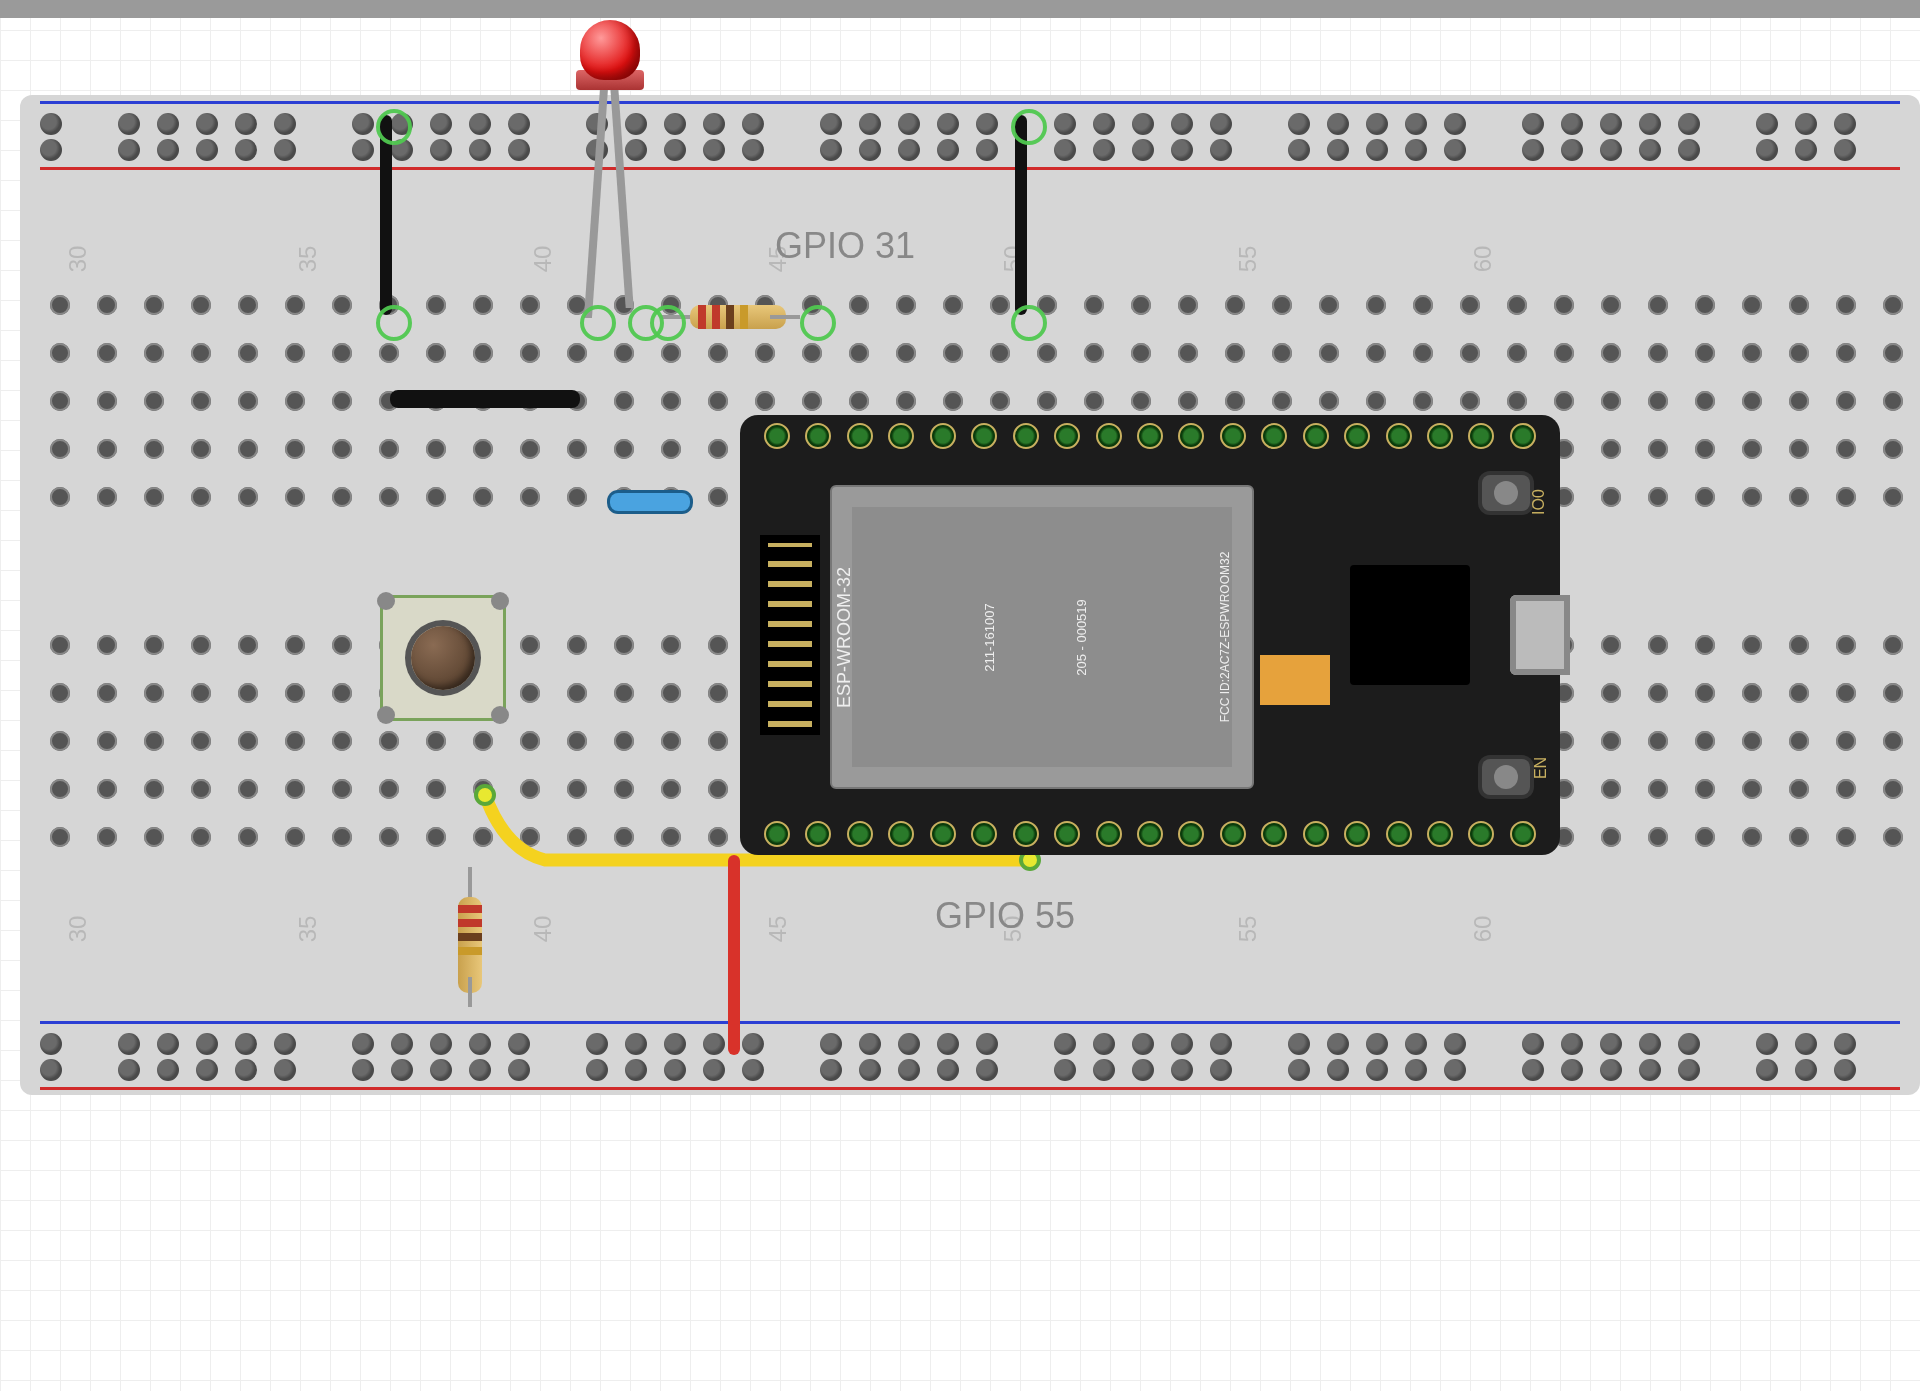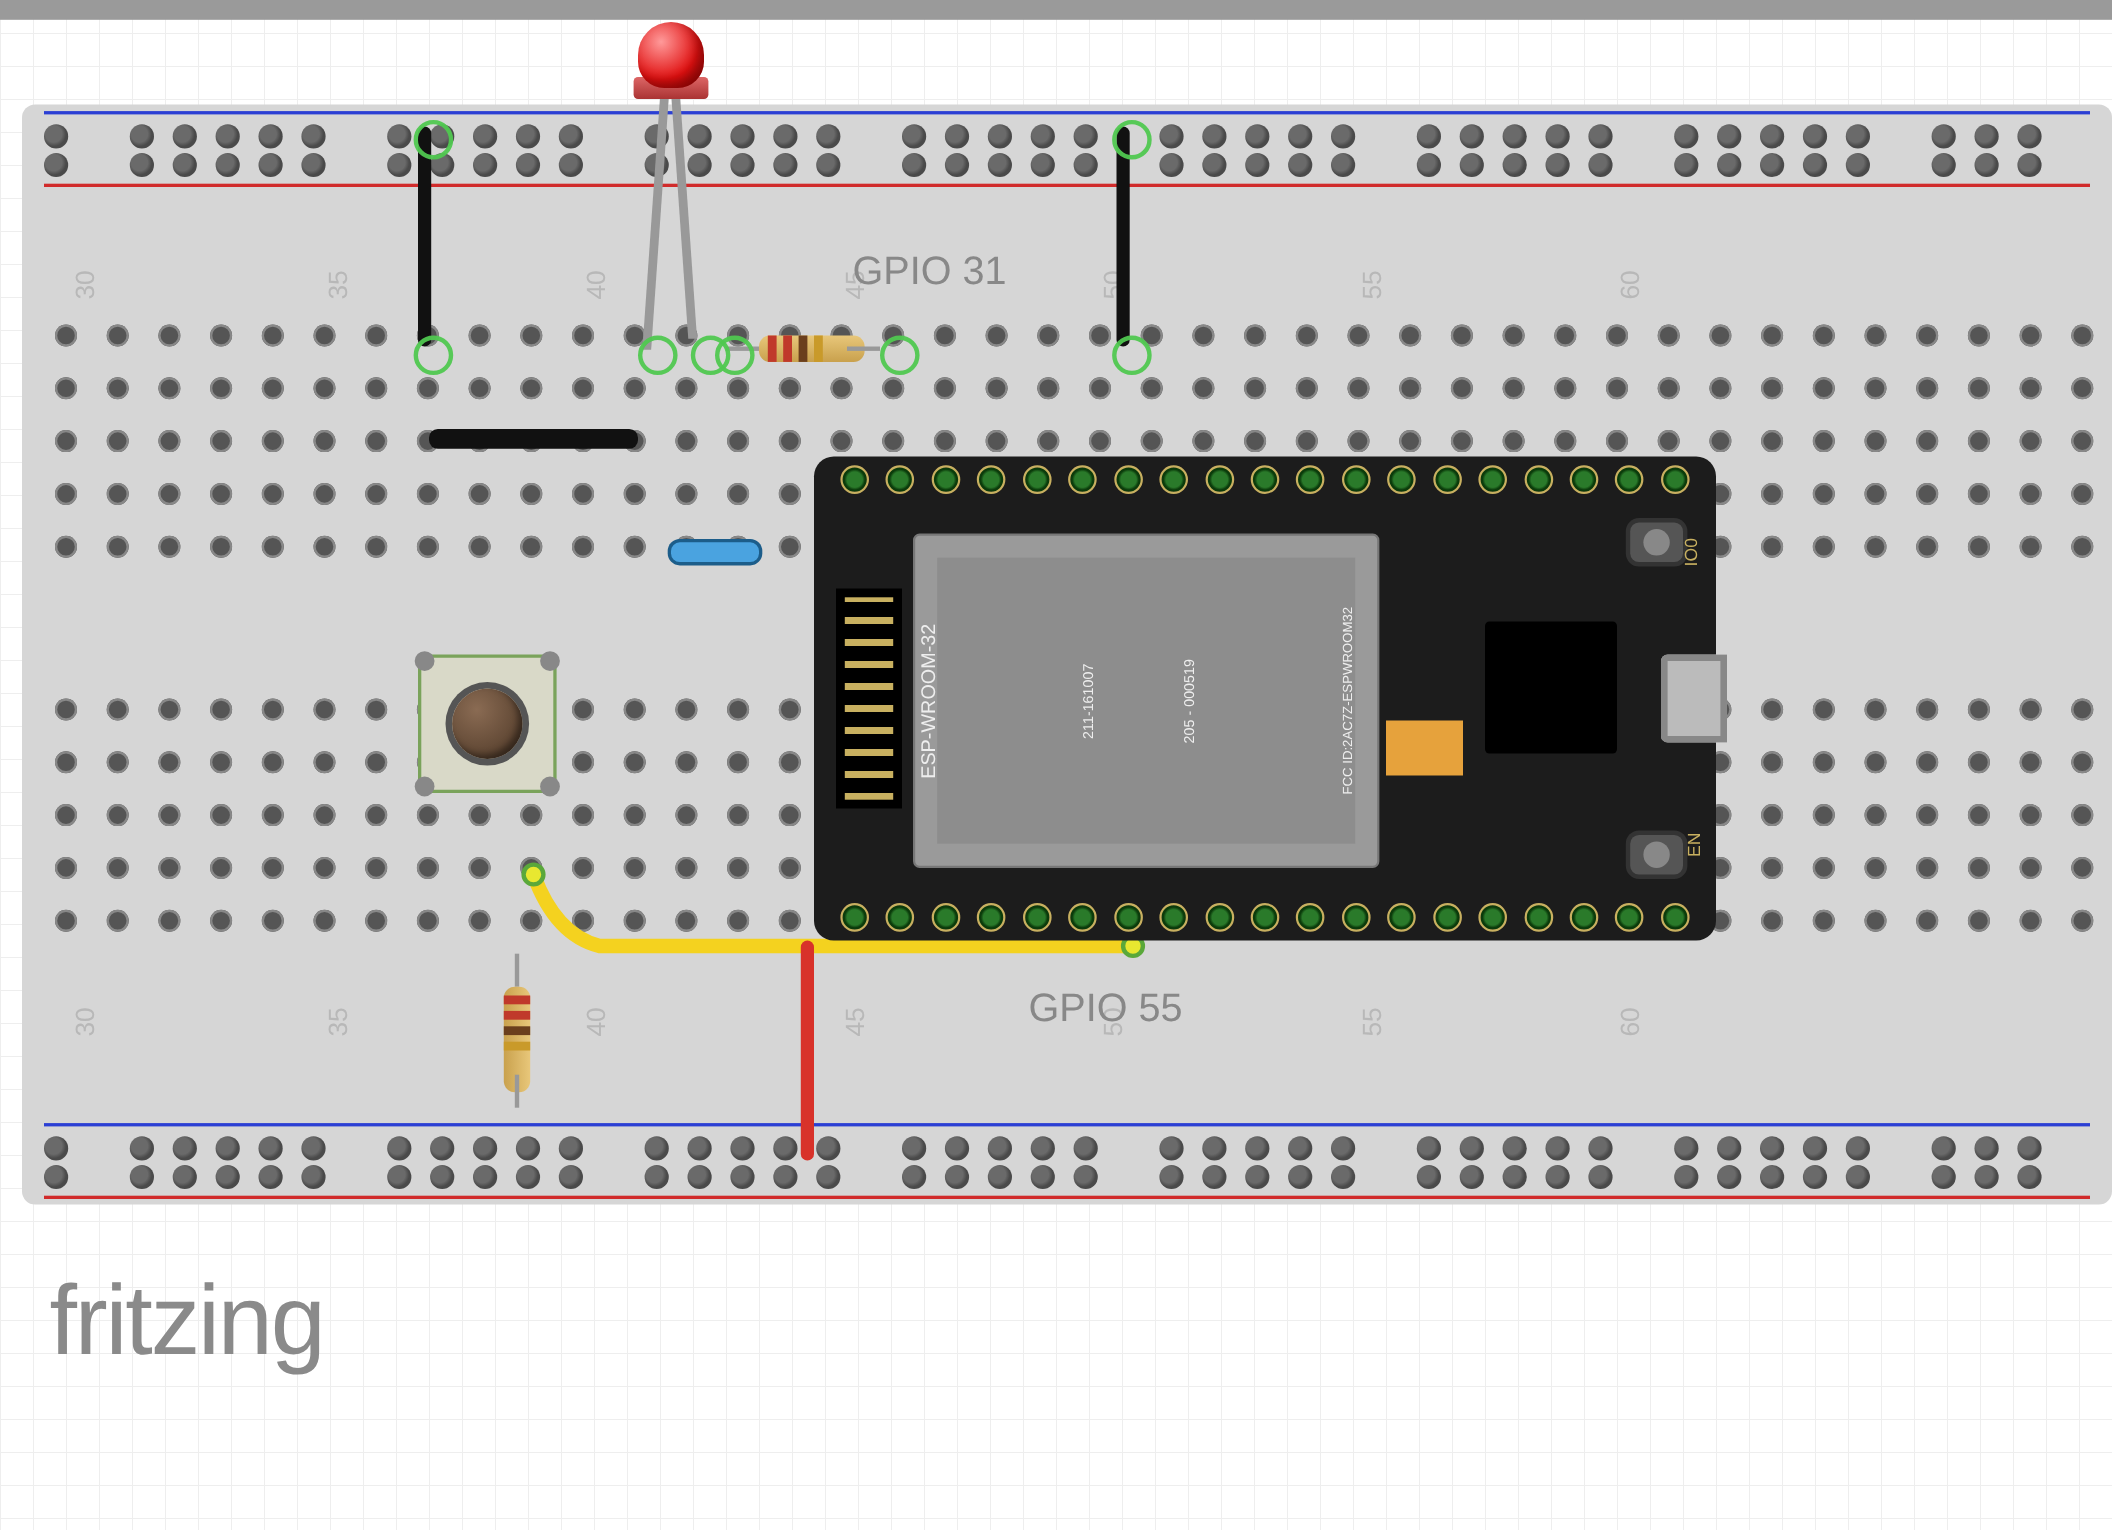--- a/index.html
+++ b/index.html
@@ -1078,17 +1078,14 @@
     <div class="green-ring" style="left:356px; top:210px;"></div>
     <div class="green-ring" style="left:991px; top:14px;"></div>
     <div class="green-ring" style="left:991px; top:210px;"></div>
     <div class="green-ring" style="left:560px; top:210px;"></div>
     <div class="green-ring" style="left:608px; top:210px;"></div>
     <div class="green-ring" style="left:630px; top:210px;"></div>
     <div class="green-ring" style="left:780px; top:210px;"></div>
 
   </div>
 
-  <div class="fritzing-logo">
-    <span>fritzing</span>
-  </div>
 
 </div>
 
 </body></html>

